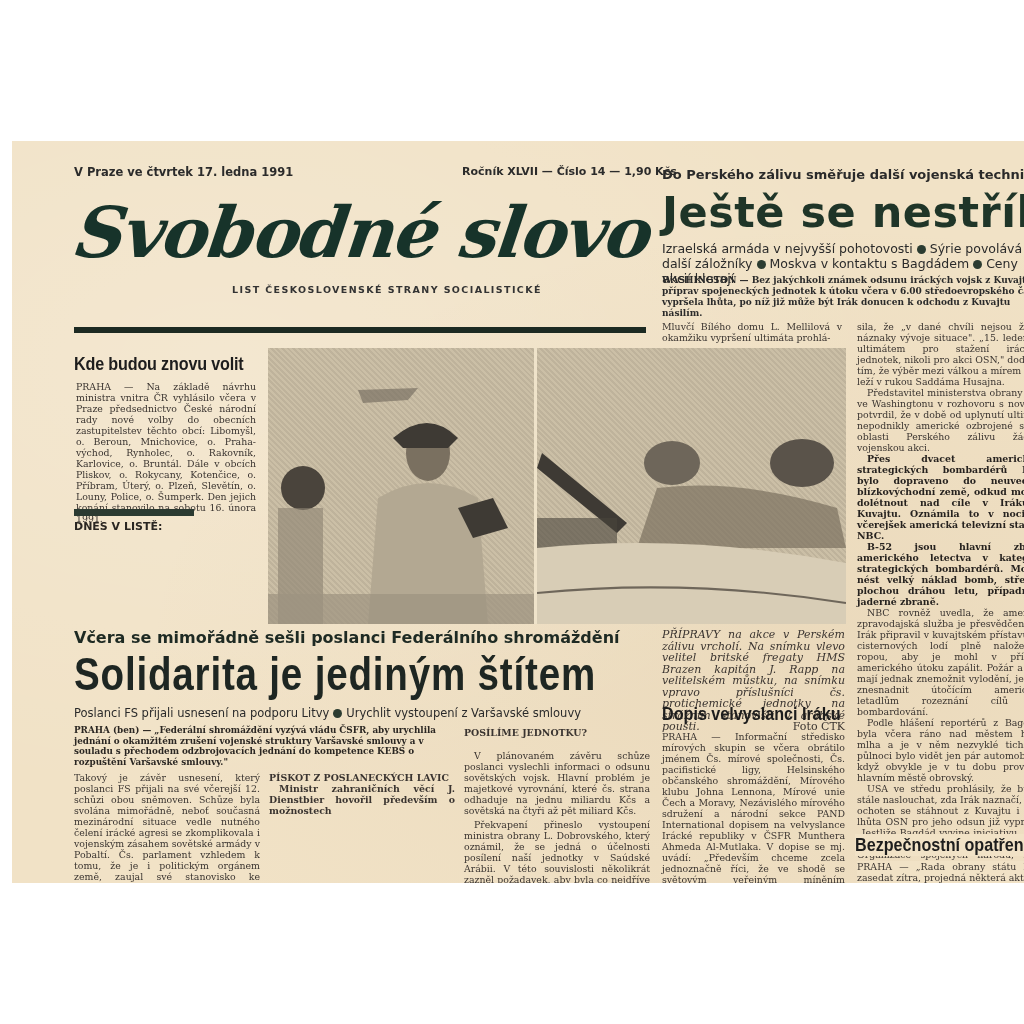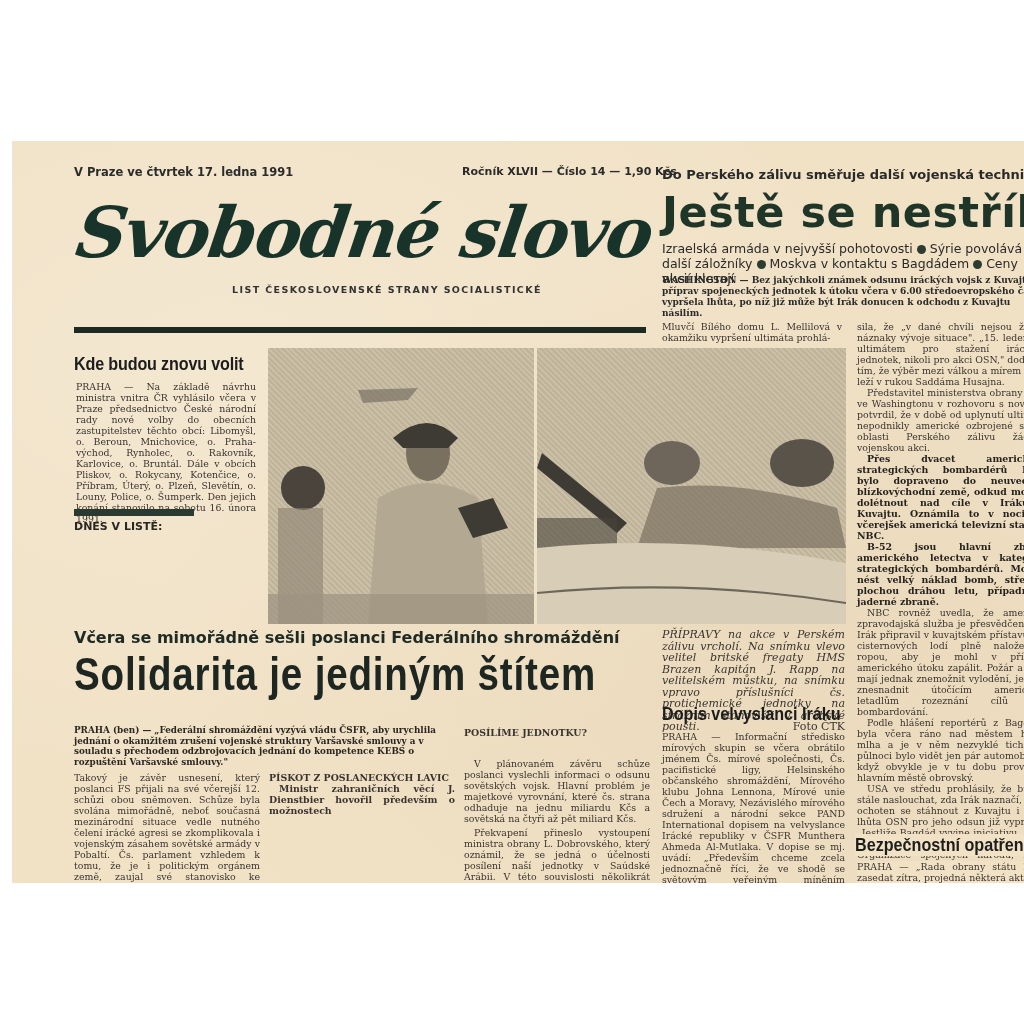--- a/index.html
+++ b/index.html
@@ -110,29 +110,32 @@
     </div>
   </div>
 
   <div class="abs caption">
     <span>PŘÍPRAVY na akce v Perském zálivu vrcholí. Na snímku vlevo velitel britské fregaty HMS Brazen kapitán J. Rapp na velitelském můstku, na snímku vpravo příslušníci čs. protichemické jednotky na strážním stanovišti v arabské poušti.</span>
     <span style="float:right;font-style:normal">Foto ČTK</span>
   </div>
 
   <div class="abs kicker-m">Včera se mimořádně sešli poslanci Federálního shromáždění</div>
   <div class="abs hl-m">Solidarita je jediným štítem</div>
+  <div class="abs deck-m">
+    <span>Poslanci FS přijali usnesení na podporu Litvy</span><span class="dot"></span><span>Urychlit vystoupení z Varšavské smlouvy</span>
+  </div>
   <div class="abs lead-m">PRAHA (ben) — „Federální shromáždění vyzývá vládu ČSFR, aby urychlila jednání o okamžitém zrušení vojenské struktury Varšavské smlouvy a v souladu s přechodem odzbrojovacích jednání do kompetence KEBS o rozpuštění Varšavské smlouvy."</div>
 
   <div class="abs body" style="left:62px; top:631px; width:186px;">Takový je závěr usnesení, který poslanci FS přijali na své včerejší 12. schůzi obou sněmoven. Schůze byla svolána mimořádně, neboť současná mezinárodní situace vedle nutného čelení irácké agresi se zkomplikovala i vojenským zásahem sovětské armády v Pobaltí. Čs. parlament vzhledem k tomu, že je i politickým orgánem země, zaujal své stanovisko ke zmíněnému zásahu armády v Litvě. Mimo</div>
   <div class="abs body" style="left:257px; top:631px; width:186px;">
     <div class="subhead">PÍSKOT Z POSLANECKÝCH LAVIC</div>
     <div style="font-weight:bold;text-indent:10px">Ministr zahraničních věcí J. Dienstbier hovořil především o možnostech</div>
   </div>
   <div class="abs body" style="left:452px; top:586px; width:186px;">
-    <div class="subhead" style="margin-bottom:20px">POSÍLÍME JEDNOTKU?</div>
+    <div class="subhead" style="margin-bottom:12px">POSÍLÍME JEDNOTKU?</div>
     <div style="text-indent:10px">V plánovaném závěru schůze poslanci vyslechli informaci o odsunu sovětských vojsk. Hlavní problém je majetkové vyrovnání, které čs. strana odhaduje na jednu miliardu Kčs a sovětská na čtyři až pět miliard Kčs.</div>
     <div style="text-indent:10px;margin-top:3px">Překvapení přineslo vystoupení ministra obrany L. Dobrovského, který oznámil, že se jedná o účelnosti posílení naší jednotky v Saúdské Arábii. V této souvislosti několikrát zazněl požadavek, aby byla co nejdříve projednána ratifikace dohody mezi vlá-</div>
   </div>
 
   <div class="abs h-dopis">Dopis velvyslanci Iráku</div>
   <div class="abs body" style="left:650px; top:590px; width:183px;">PRAHA — Informační středisko mírových skupin se včera obrátilo jménem Čs. mírové společnosti, Čs. pacifistické ligy, Helsinského občanského shromáždění, Mírového klubu Johna Lennona, Mírové unie Čech a Moravy, Nezávislého mírového sdružení a národní sekce PAND International dopisem na velvyslance Irácké republiky v ČSFR Munthera Ahmeda Al-Mutlaka. V dopise se mj. uvádí: „Především chceme zcela jednoznačně říci, že ve shodě se světovým veřejným míněním odmítáme okupaci Kuvajtu Irákem a-</div>
 
 </div>
 
 </body></html>

